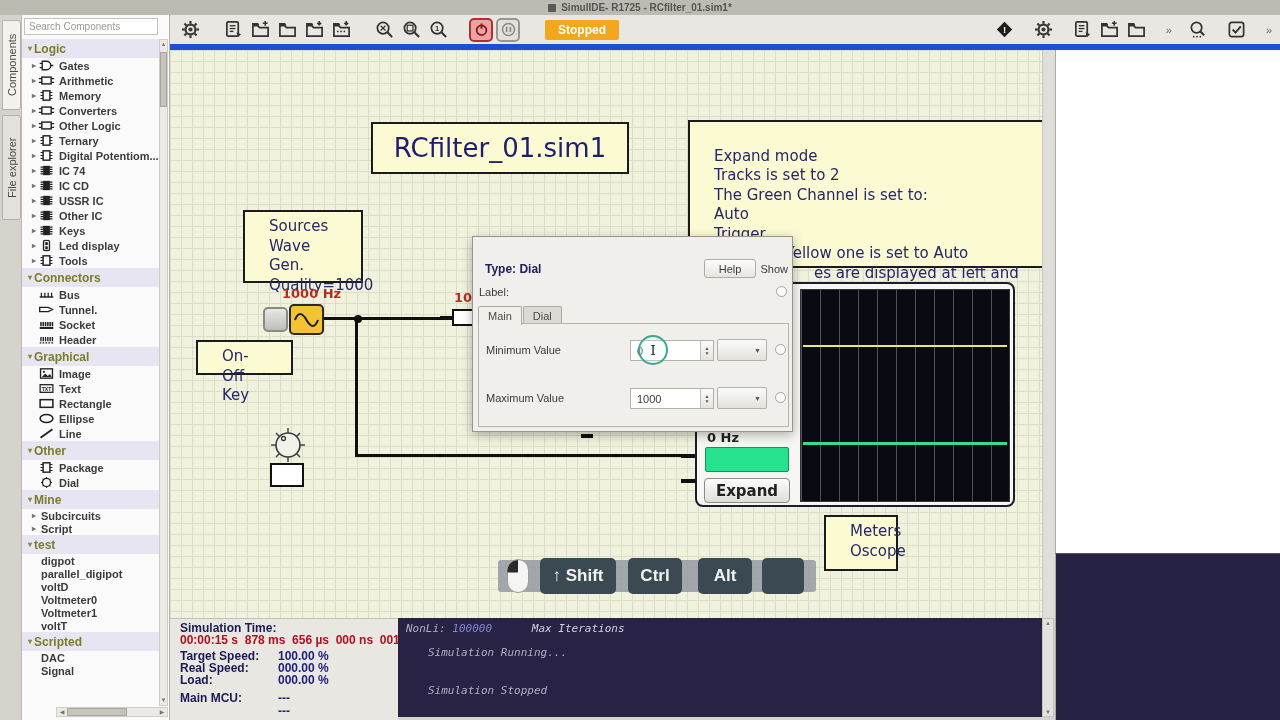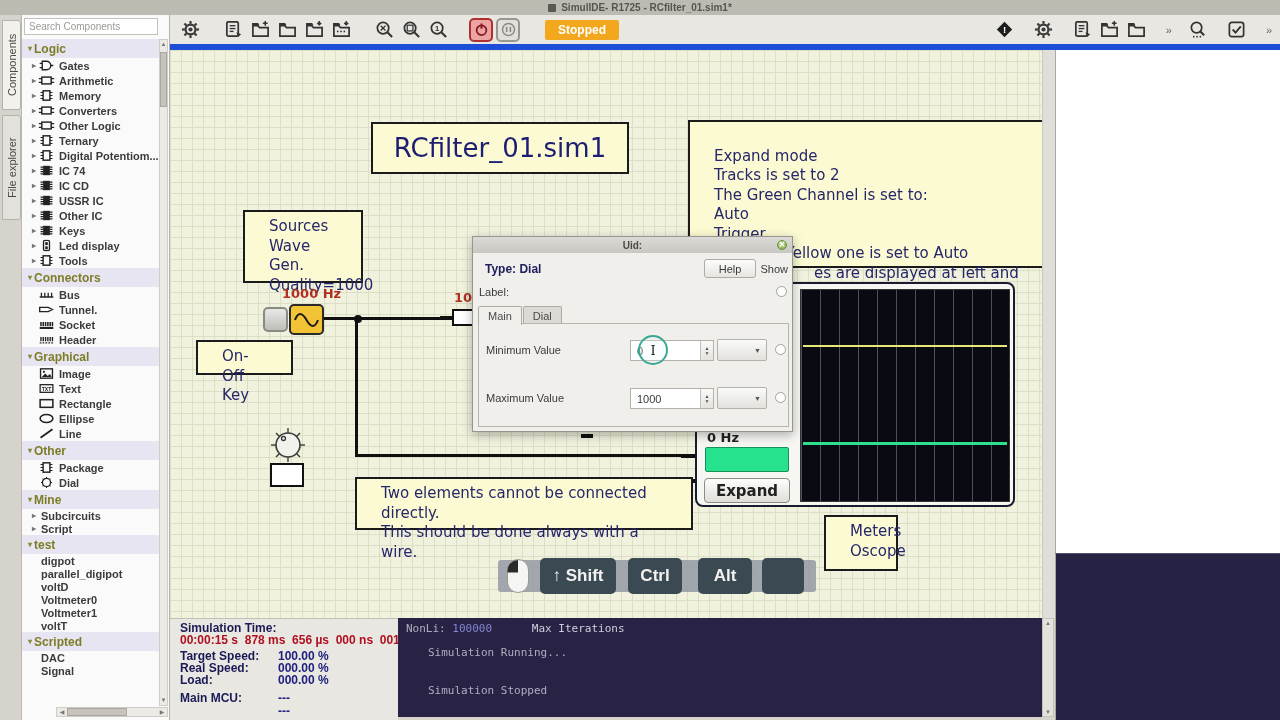--- a/index.html
+++ b/index.html
@@ -116,21 +116,21 @@
   #cursorfx{position:absolute;left:165px;top:98px;width:30px;height:30px;border-radius:50%;
     border:2px solid #3aa892;background:rgba(235,250,246,.25);display:flex;align-items:center;justify-content:center;}
   #cursorfx .ibeam{font-family:"DejaVu Serif",serif;font-size:13px;color:#222;}
   
   #siminfo{position:absolute;left:170px;top:618px;width:228px;height:102px;background:#e9e7e2;border-top:1px solid #c2bfb8;
     font-size:12px;font-weight:bold;color:#1a1a55;}
   #siminfo .lab{position:absolute;left:10px;}
   #siminfo .val{position:absolute;left:108px;color:#202080;}
   #simtime{position:absolute;left:10px;top:14px;color:#b01020;white-space:pre;}
   #console{position:absolute;left:398px;top:618px;width:644px;height:99px;background:#282345;
-    font-family:"DejaVu Sans Mono",monospace;font-size:11px;color:#cfcfdd;}
+    font-family:"DejaVu Sans Mono",monospace;font-size:11px;color:#cfcfdd;font-style:italic;}
   #console .ln{position:absolute;left:8px;white-space:pre;}
   #console .num{color:#8585d2;}
   #console .dim{color:#aeaec0;}
   #consolesb{position:absolute;left:1042px;top:618px;width:12px;height:99px;background:#e4e2dd;border:1px solid #c6c3bc;
     font-size:6px;color:#777;text-align:center;}
   #consolesb .up{position:absolute;top:1px;width:100%;} #consolesb .dn{position:absolute;bottom:1px;width:100%;}
   
   #rightpanel-top{position:absolute;left:1055px;top:50px;width:225px;height:503px;background:#fff;border-left:1px solid #aca9a2;}
   #rightpanel-bottom{position:absolute;left:1055px;top:553px;width:225px;height:167px;background:#262243;border-left:1px solid #aca9a2;border-top:1px solid #55506e;}
   #splitgap{position:absolute;left:1042px;top:50px;width:13px;height:568px;background:#e0ded9;border-left:1px solid #cbc8c1;}
@@ -717,22 +717,20 @@
       <line x1="7" y1="7" x2="10.5" y2="10.5"></line>
         <line x1="27.5" y1="27.5" x2="31" y2="31"></line>
       <line x1="7" y1="31" x2="10.5" y2="27.5"></line>
         <line x1="27.5" y1="10.5" x2="31" y2="7"></line>
     </g>
     <circle cx="19" cy="19" r="12" fill="#f2f2ec" stroke="#3a3a3a" stroke-width="1.6"></circle>
     <circle cx="14.5" cy="12.5" r="2" fill="none" stroke="#3a3a3a" stroke-width="1.3"></circle>
   </svg>
   <div id="dialbox"></div>
 
-  <div class="note" style="left:185px;top:427px;width:338px;height:53px;">Two elements cannot be connected directly.
-This should be done always with a wire.</div>
 
   <div id="scope">
     <div id="scopefreq">0 Hz</div>
     <div id="scopebar"></div>
     <div id="scopeexpand">Expand</div>
     <div id="scopescreen">
       <div class="trace" id="trace-y"></div>
       <div class="trace" id="trace-g"></div>
     </div>
   </div>
@@ -745,24 +743,20 @@
       <rect x="1.5" y="1.5" width="21" height="33" rx="10.5" fill="#f5f5f3" stroke="#9a9a96" stroke-width="1"></rect>
       <path d="M12,2 a10.5,10.5 0 0 0 -10.5,10.5 v2 h10.5 z" fill="#2a2a2a"></path>
     </svg>
     <div class="key" style="width:76px;margin-right:12px;">↑ Shift</div>
     <div class="key" style="width:54px;margin-right:16px;">Ctrl</div>
     <div class="key" style="width:54px;margin-right:10px;">Alt</div>
     <div class="key" style="width:42px;"></div>
   </div>
 
   <div id="dialog">
-    <div id="dlg-title">
-      <span>Uid:</span>
-      <div id="dlg-close">✕</div>
-    </div>
     <div id="dlg-type">Type: Dial</div>
     <div id="dlg-help">Help</div>
     <div id="dlg-show">Show</div>
     <div id="dlg-labelcap">Label:</div>
     <div class="radio" style="left:303px;top:49px;"></div>
     <div class="tabs">
       <div class="tab active">Main</div>
       <div class="tab">Dial</div>
     </div>
     <div id="dlg-panel"></div>

